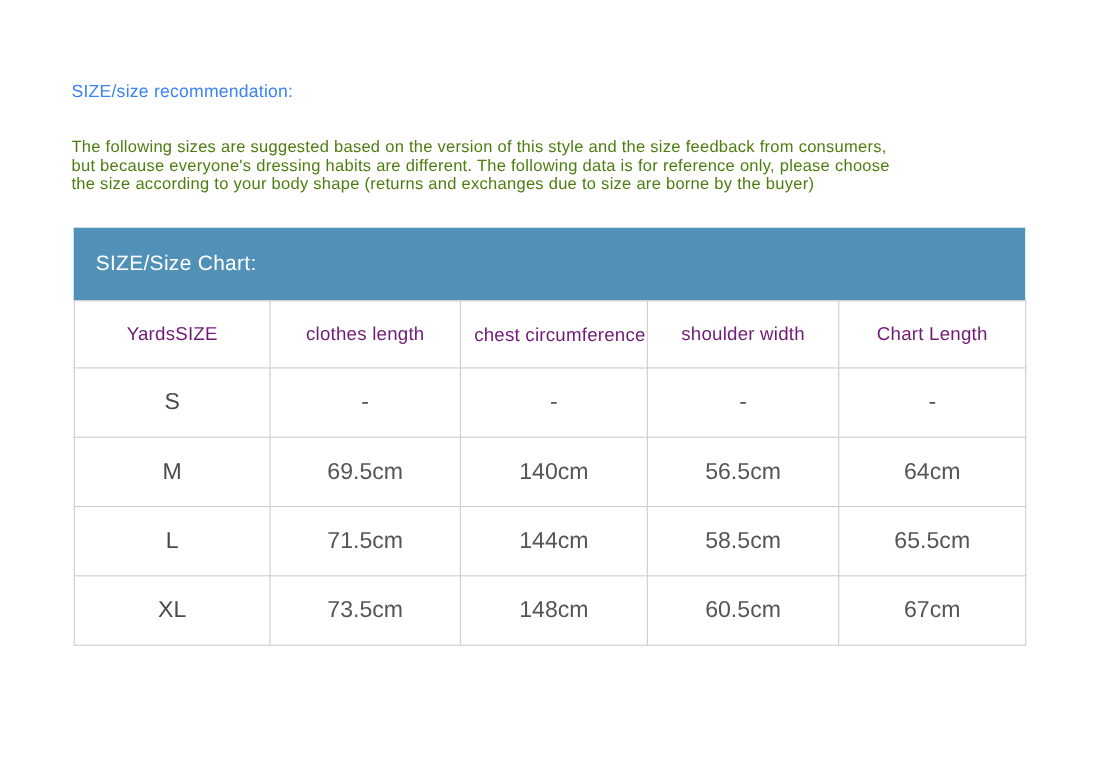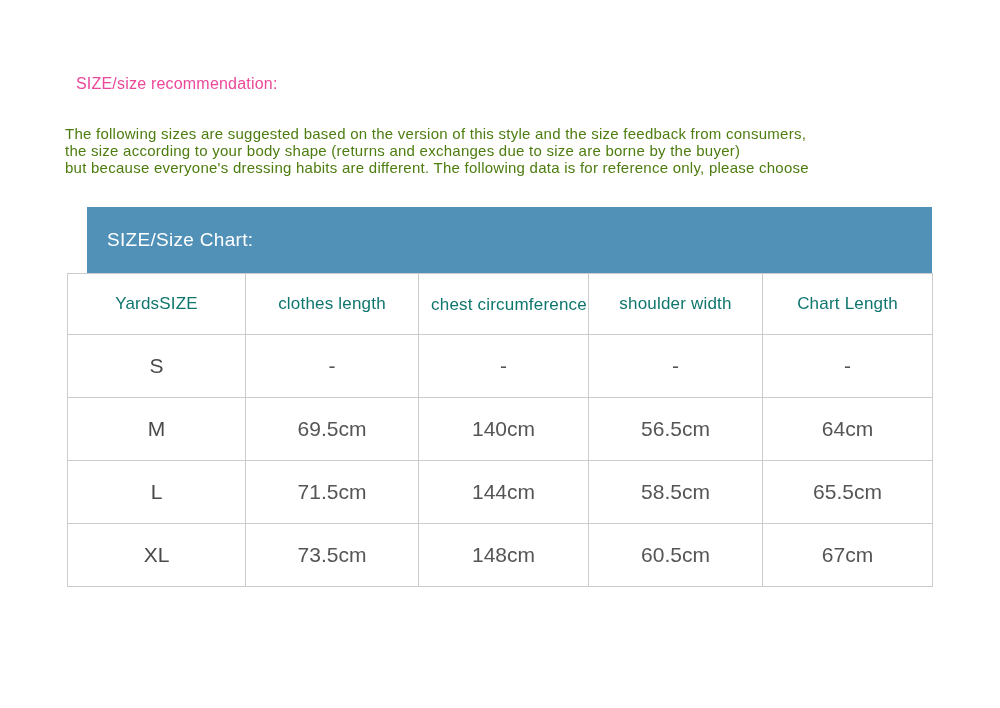--- a/index.html
+++ b/index.html
@@ -10,24 +10,24 @@
   }
   .page {
     position: relative;
     width: 1000px;
     height: 708px;
     background: #ffffff;
     overflow: hidden;
   }
   .heading {
     position: absolute;
-    left: 76px;
+    left: 65px;
     top: 75px;
     font-size: 16px;
-    color: #ec4899;
+    color: #3b82f6;
     letter-spacing: 0.2px;
   }
   .intro {
     position: absolute;
     left: 65px;
     top: 125px;
     font-size: 15px;
     line-height: 17px;
     color: #4d7c0f;
     letter-spacing: 0.25px;
@@ -40,39 +40,38 @@
     width: 865px;
   }
   .chart-banner {
     height: 66px;
     line-height: 66px;
     padding-left: 20px;
     box-sizing: border-box;
     color: #ffffff;
     font-size: 19px;
     letter-spacing: 0.3px;
-    margin-left: 20px;
   }
   table.size-table {
     width: 865px;
     border-collapse: collapse;
     table-layout: fixed;
   }
   table.size-table td, table.size-table th {
     border: 1px solid #cccccc;
     text-align: center;
     vertical-align: middle;
     padding: 0;
     font-weight: normal;
     overflow: hidden;
   }
   table.size-table tr.head-row th {
     height: 60px;
     font-size: 17px;
-    color: #0f766e;
+    color: #701a75;
     letter-spacing: 0.2px;
   }
   table.size-table tr.head-row th.align-left {
     text-align: center;
     padding-left: 11px;
     line-height: 23px;
   }
   table.size-table tr.data-row td {
     height: 62px;
     font-size: 21px;
@@ -84,22 +83,22 @@
 </style>
 </head>
 <body>
 
 <div class="page" style="background: rgb(255, 255, 255);">
 
   <div class="heading">SIZE/size recommendation:</div>
 
   <div class="intro">
     <div>The following sizes are suggested based on the version of this style and the size feedback from consumers,</div>
+    <div>but because everyone's dressing habits are different. The following data is for reference only, please choose</div>
     <div>the size according to your body shape (returns and exchanges due to size are borne by the buyer)</div>
-    <div>but because everyone's dressing habits are different. The following data is for reference only, please choose</div>
   </div>
 
   <div class="chart">
     <div class="chart-banner" style="background: rgb(81, 145, 184); color: rgb(255, 255, 255);">
       <span>SIZE/Size Chart:</span>
     </div>
 
     <table class="size-table">
       <colgroup>
         <col style="width:178px">

